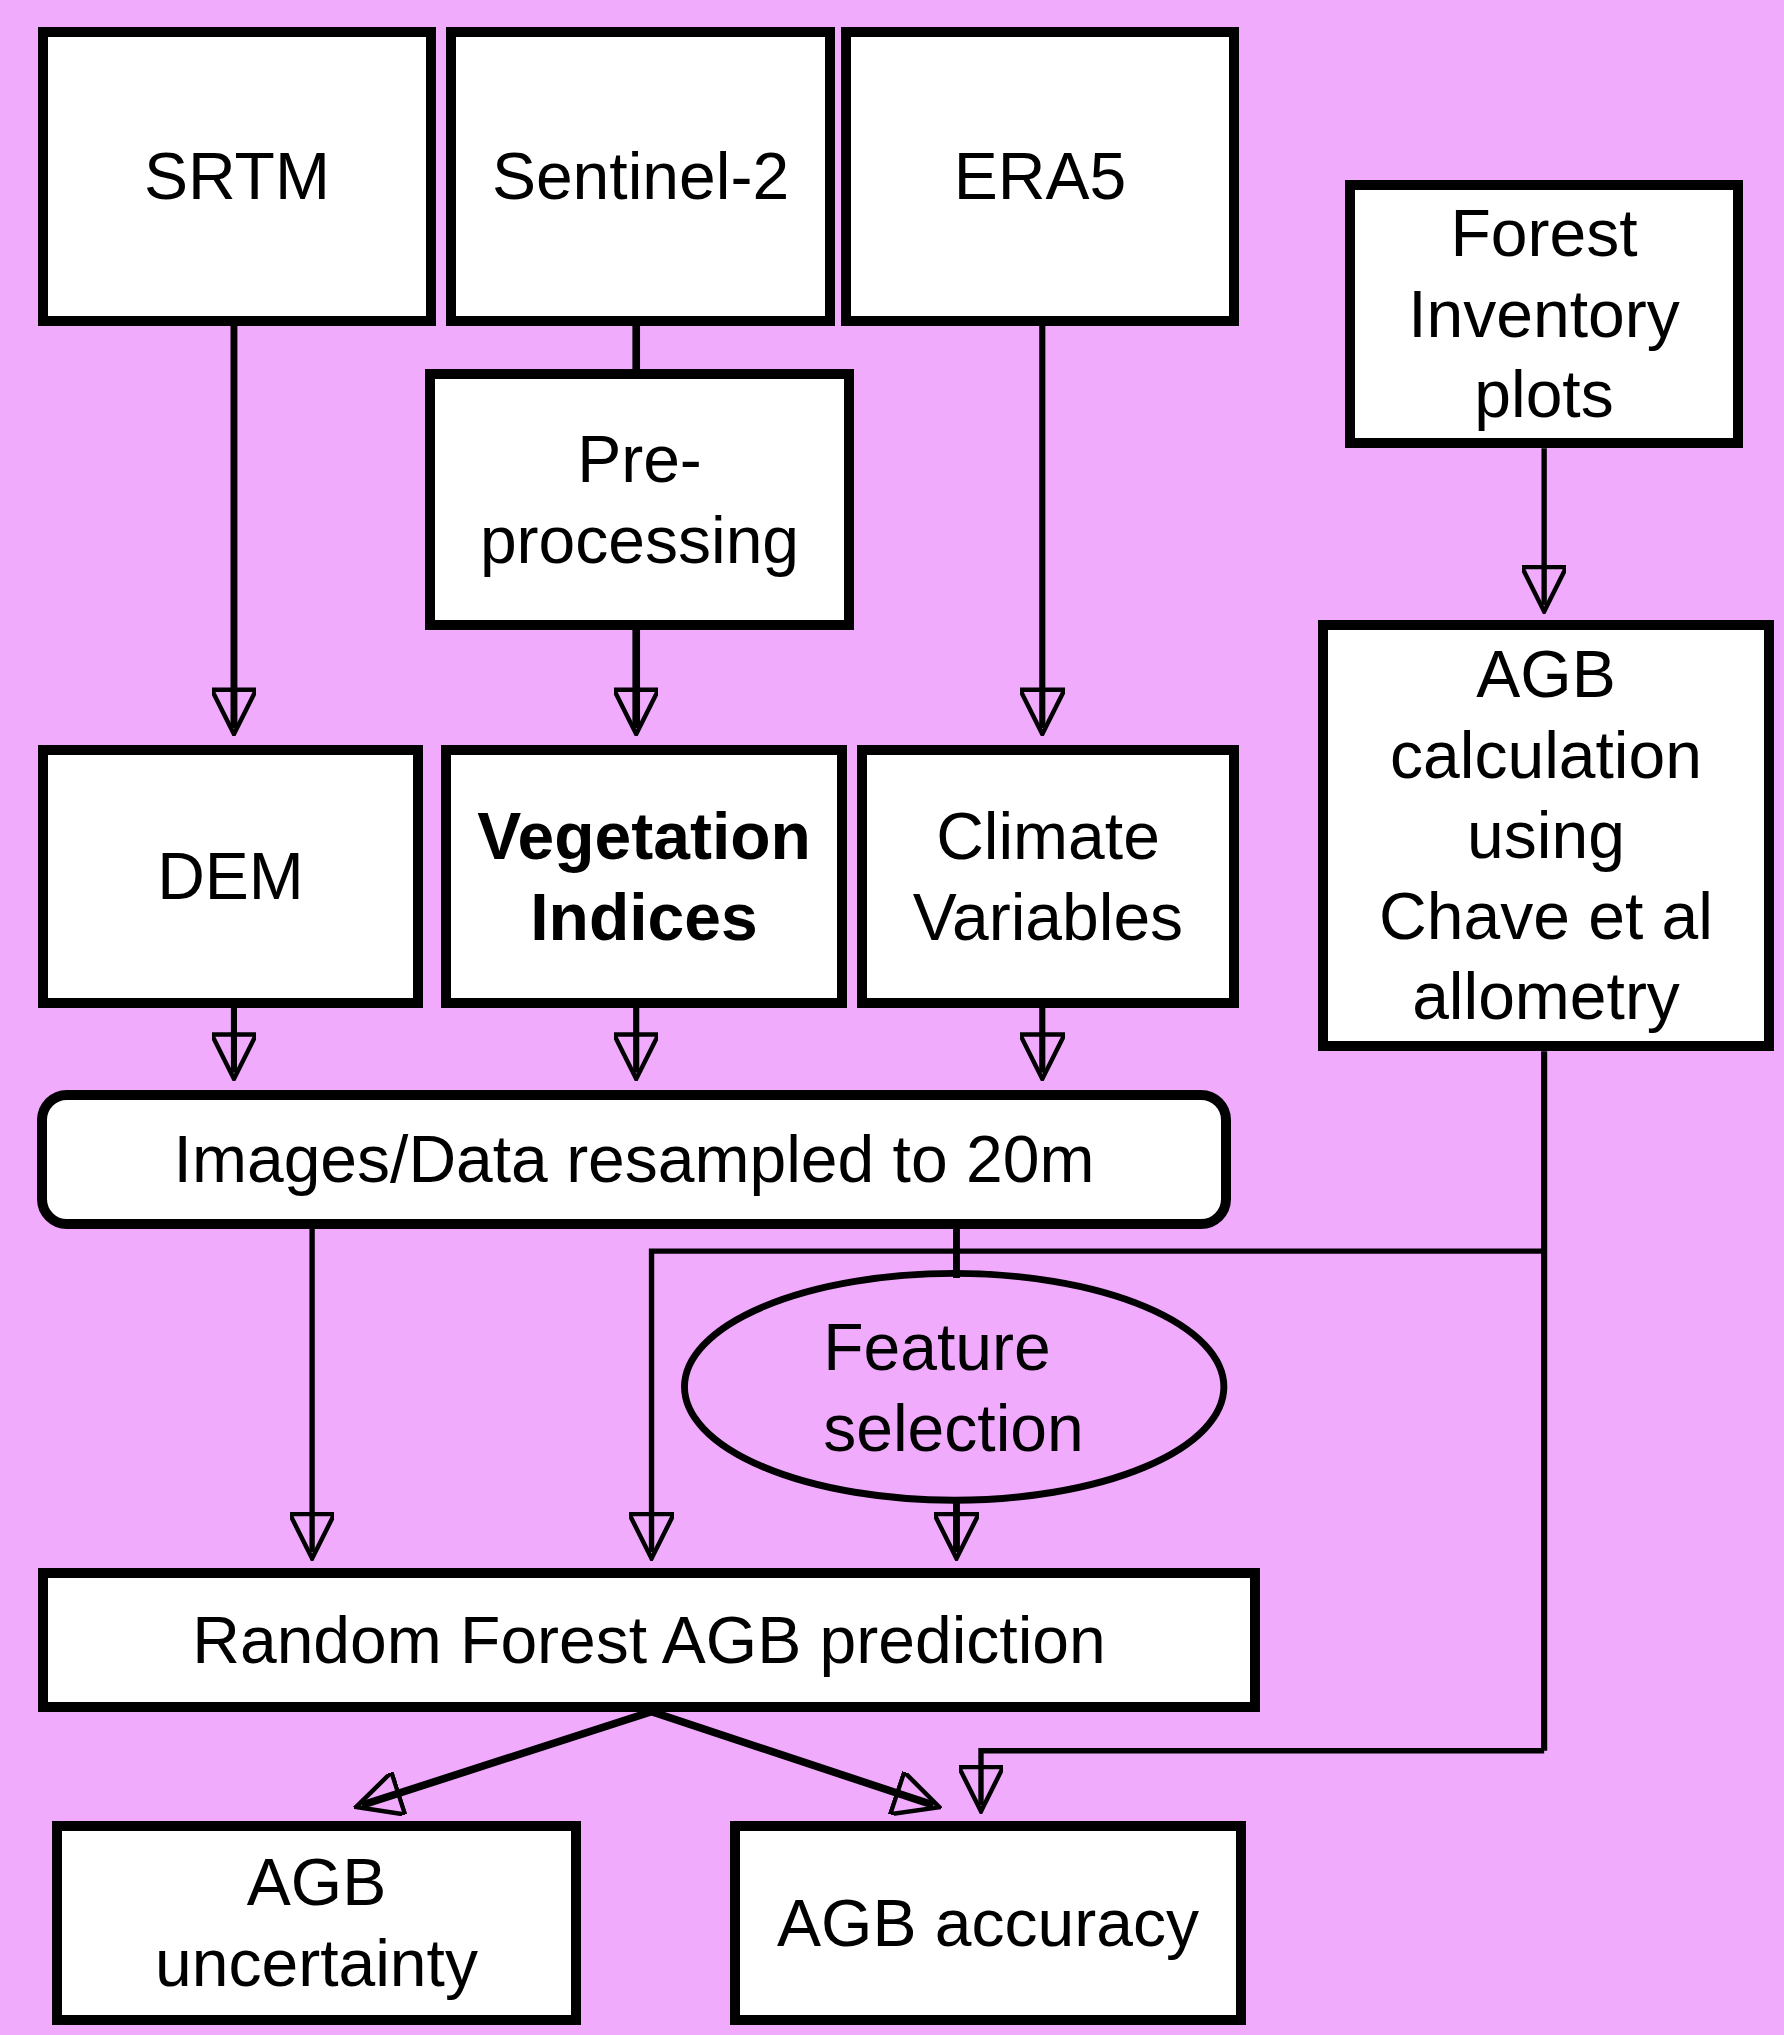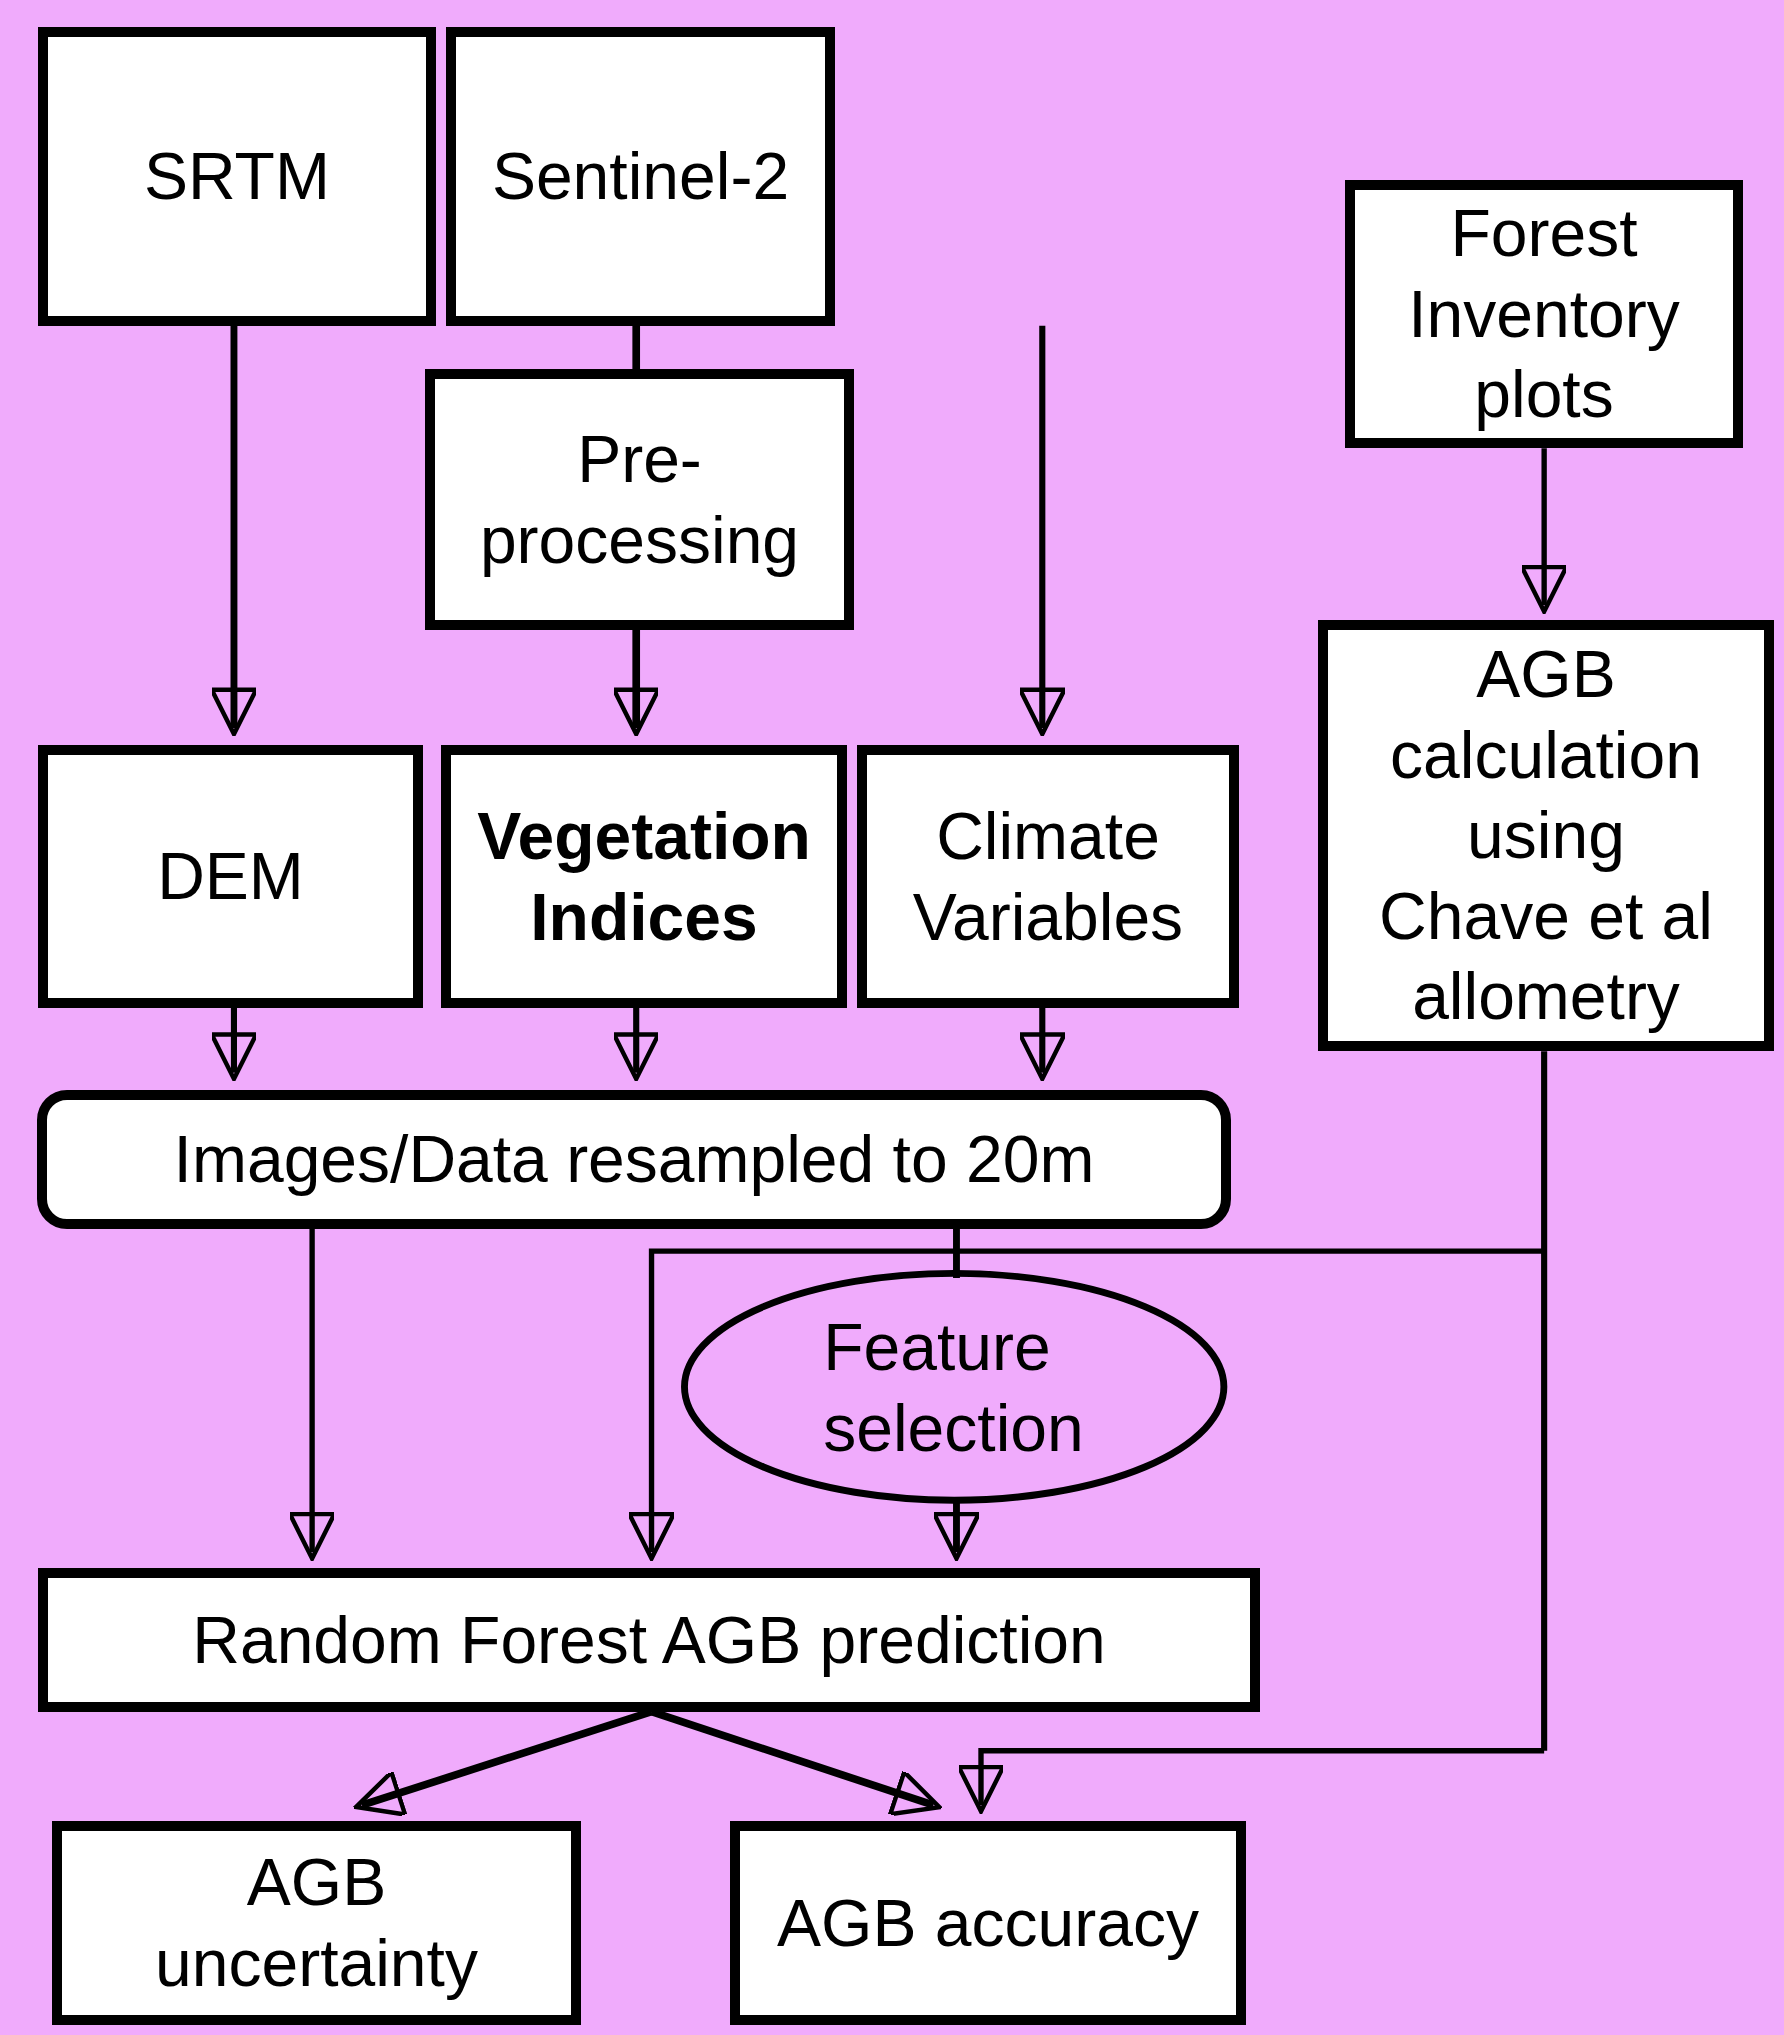--- a/index.html
+++ b/index.html
@@ -101,20 +101,23 @@
   </svg>
 
   <div class="node" style="left:38px; top:27px; width:398px; height:299px;">
     <span class="lbl">SRTM</span>
   </div>
 
   <div class="node" style="left:446px; top:27px; width:389px; height:299px;text-align:right;">
     <span class="lbl">Sentinel-2</span>
   </div>
 
+  <div class="node" style="left:841px; top:27px; width:398px; height:299px;">
+    <span class="lbl">ERA5</span>
+  </div>
 
   <div class="node" style="left:1345px; top:180px; width:398px; height:268px;">
     <span class="lbl">Forest
 Inventory
 plots</span>
   </div>
 
   <div class="node" style="left:38px; top:745px; width:385px; height:263px;">
     <span class="lbl">DEM</span>
   </div>

